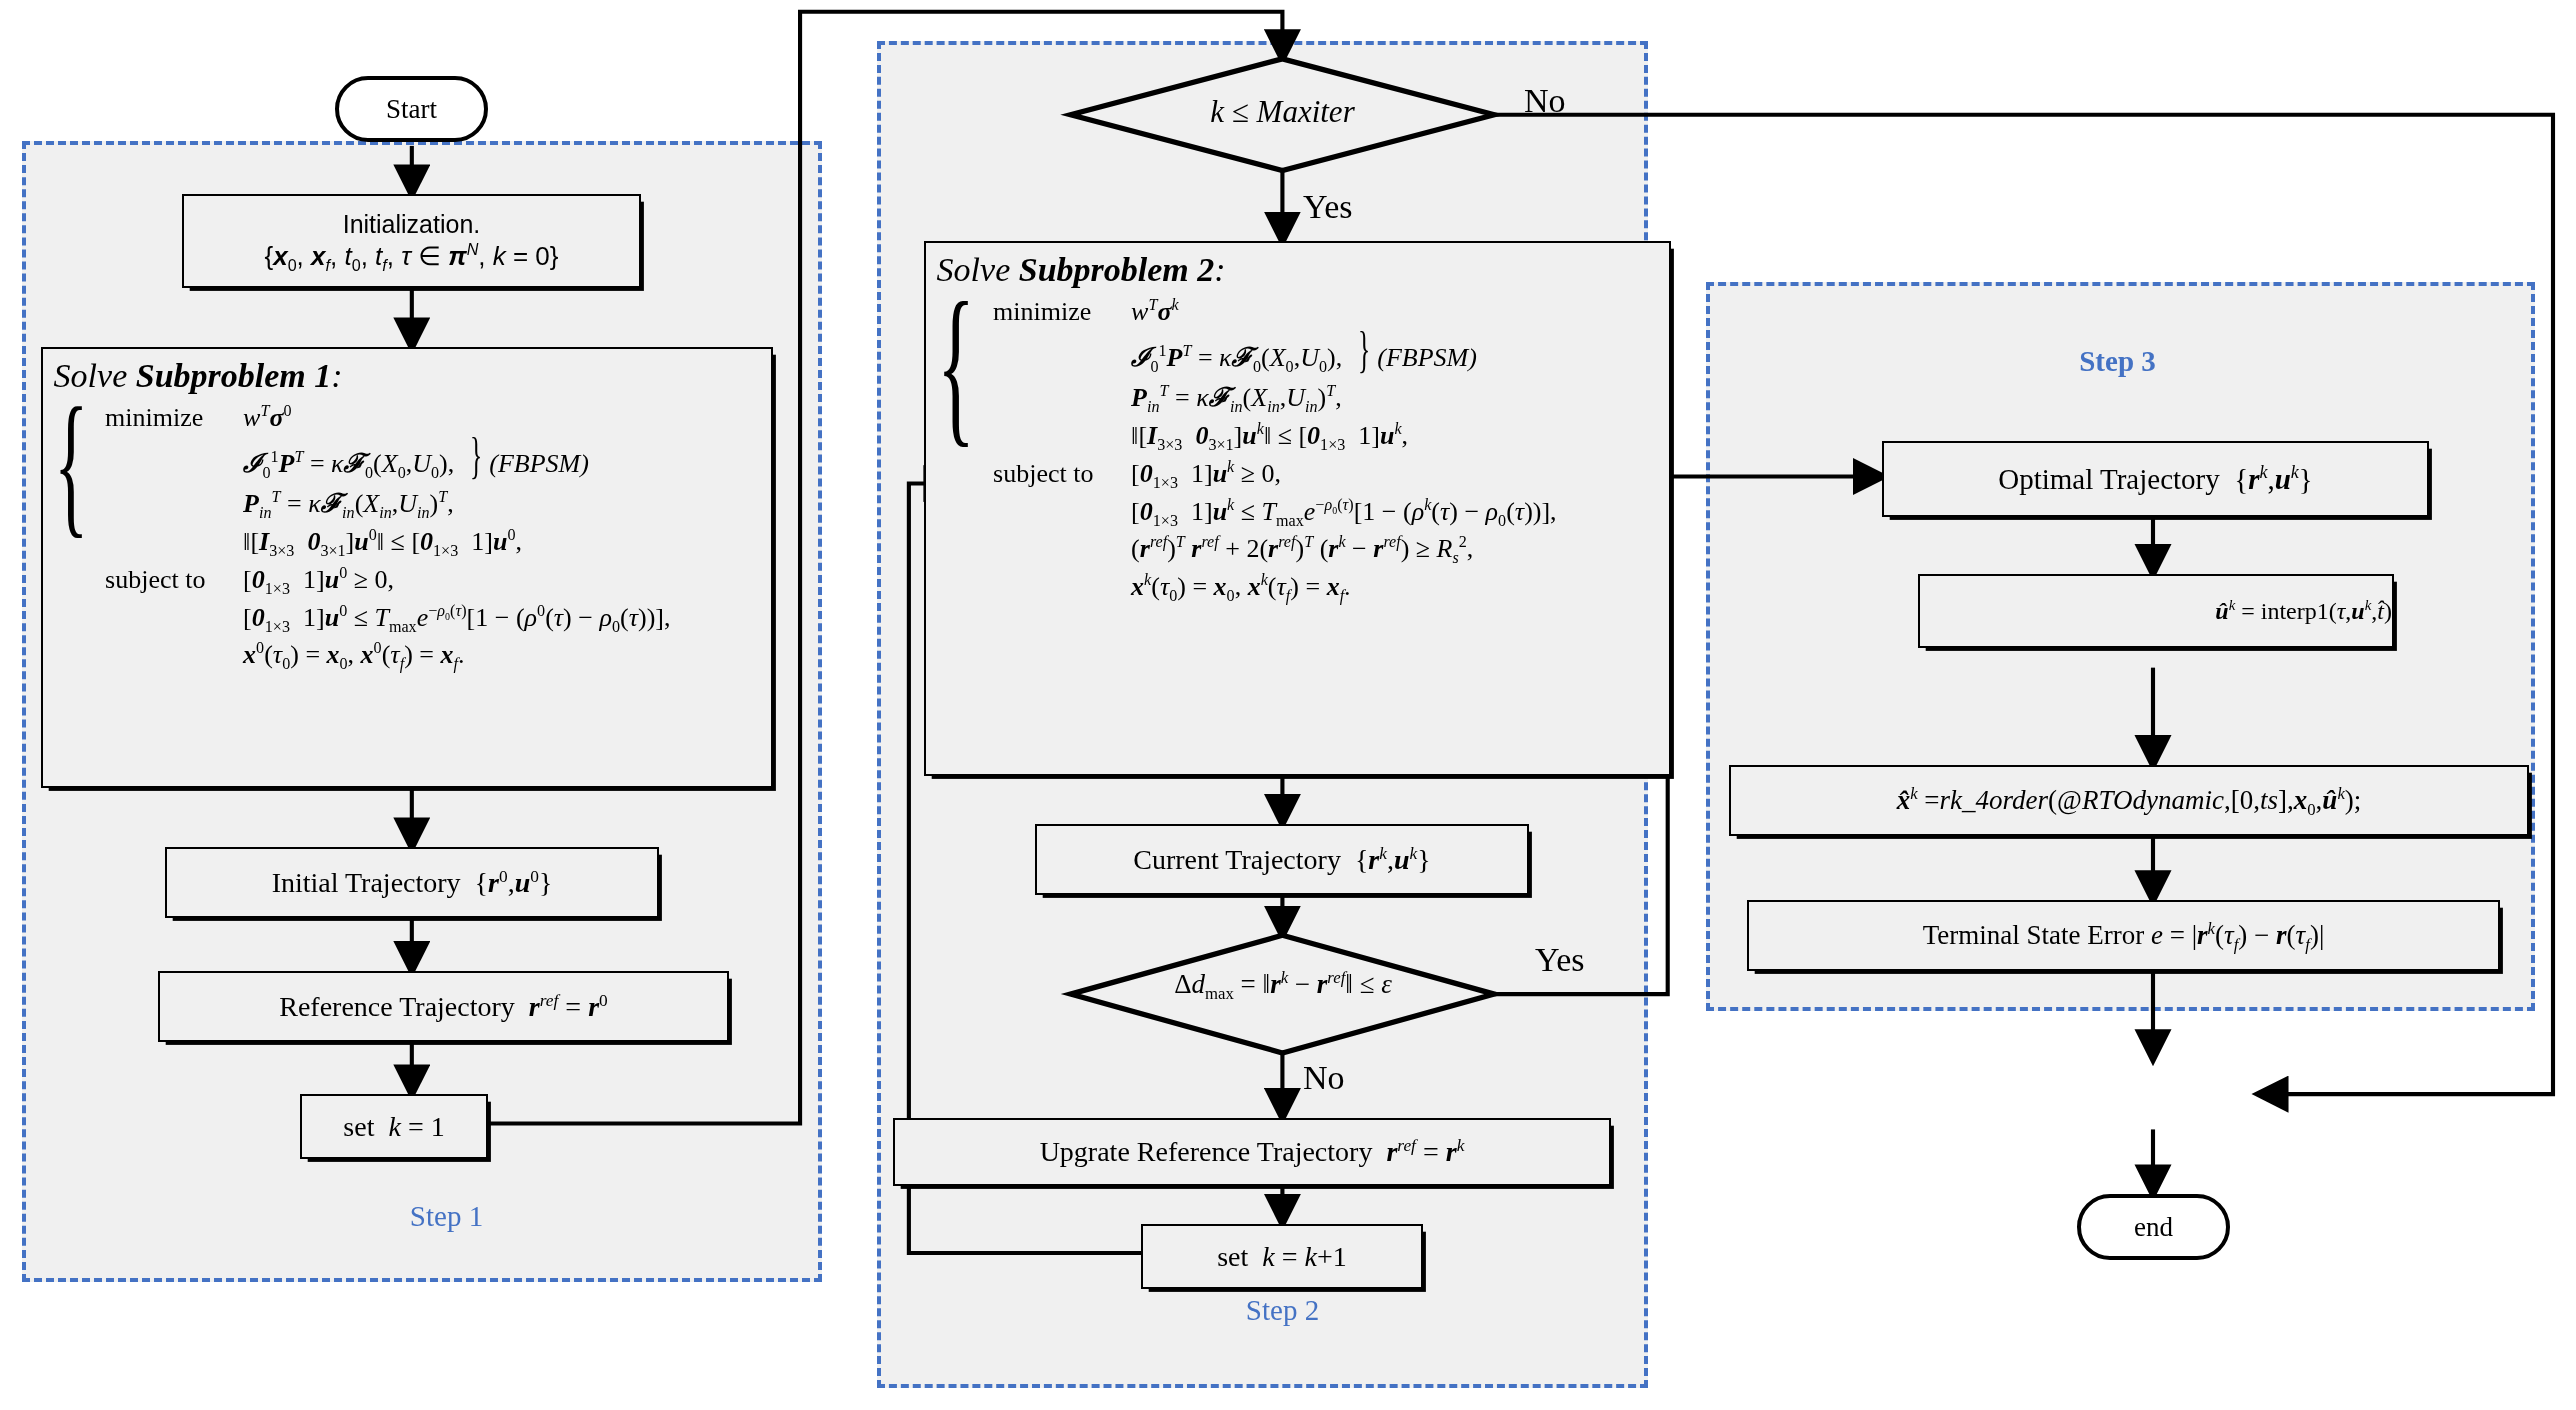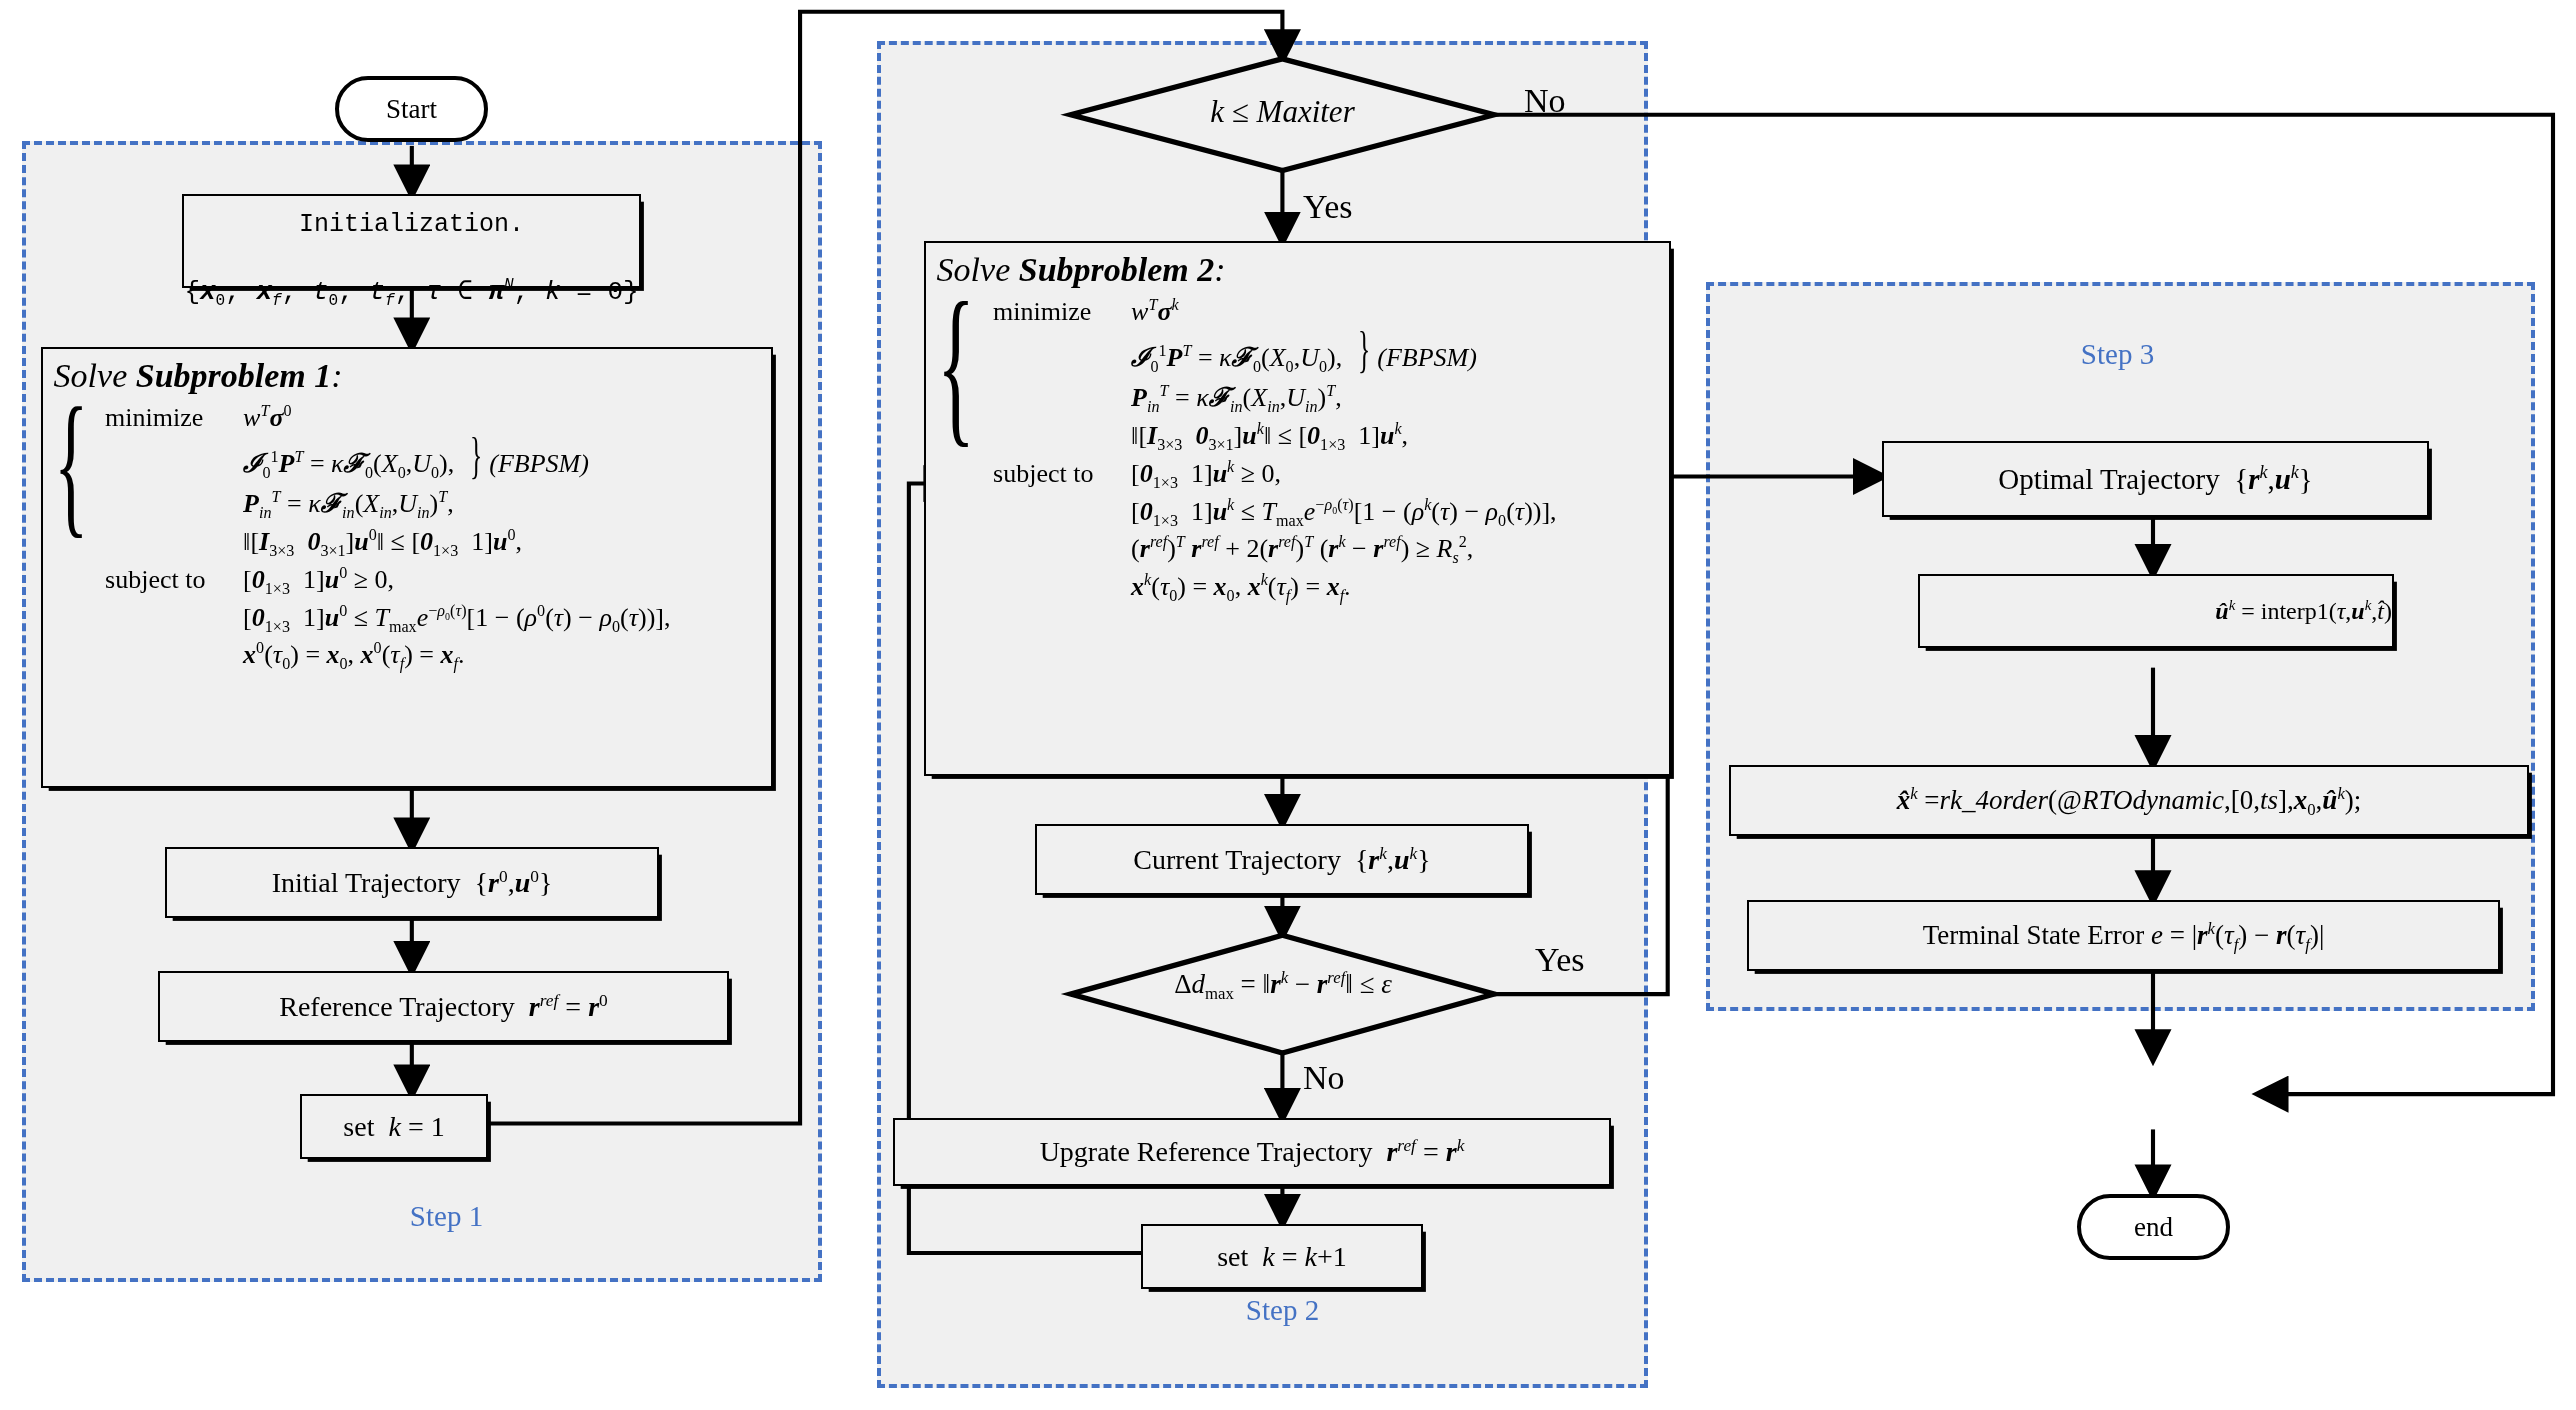--- a/index.html
+++ b/index.html
@@ -8,21 +8,21 @@
   svg.layer{position:absolute;left:0;top:0;width:2576px;height:1410px;}
   .region{position:absolute;background:#f0f0f0;border:4.1px dashed #4472C4;box-sizing:border-box;}
   .steplabel{position:absolute;color:#4472C4;font-size:29px;font-family:"Liberation Serif", serif;text-align:center;white-space:nowrap;}
   .node{position:absolute;box-sizing:border-box;display:flex;align-items:center;justify-content:center;
         border:2.9px solid #000;background:#f0f0f0;box-shadow:5.3px 5.3px 0 -2.4px #000;
         font-family:"Liberation Serif", serif;color:#000;text-align:center;}
   .node.white{background:#ffffff;}
   .term{border-radius:53px;border:4.1px solid #000;box-shadow:none;background:#ffffff;}
   .bigbox{display:block;text-align:left;padding:8.2px 10.6px;}
   .edgelabel{position:absolute;font-family:"Liberation Serif", serif;font-size:34px;color:#000;white-space:nowrap;}
-  .mtxt{font-family:Liberation Mono, monospace;margin-top:36px;}
+  .mtxt{font-family:Liberation Sans, sans-serif;}
   i.v{font-style:italic;}
   b.bi{font-style:italic;font-weight:bold;}
   sup,sub{font-size:0.62em;line-height:0;}
   .eq{white-space:nowrap;}
   .probtitle{font-style:italic;font-size:34px;margin-bottom:5.9px;}
   .probtitle b{font-weight:bold;}
   .lines{display:flex;flex-direction:column;}
   .row{display:flex;align-items:baseline;margin:1.8px 0;white-space:nowrap;}
   .lbl{width:138px;flex:0 0 138px;font-size:26px;}
   .body{font-size:26px;}
@@ -32,21 +32,21 @@
 <body>
 
 <div id="stage">
 
   <div class="region" style="left:22.4px;top:141px;width:800px;height:1141px;"></div>
   <div class="region" style="left:877px;top:41px;width:771px;height:1347px;"></div>
   <div class="region" style="left:1706px;top:282px;width:829px;height:729px;"></div>
 
   <div class="steplabel" style="left:329px;top:1200px;width:235px;">Step 1</div>
   <div class="steplabel" style="left:1165px;top:1294px;width:235px;">Step 2</div>
-  <div class="steplabel" style="left:2000px;top:338px;width:235px;">Step 3</div>
+  <div class="steplabel" style="left:2000px;top:345px;width:235px;font-weight:bold;">Step 3</div>
 
   <svg class="layer" viewBox="0 0 4379 2397">
     <defs>
       <marker id="ah" markerWidth="9" markerHeight="9" refX="7.2" refY="4.5" orient="auto" markerUnits="strokeWidth">
         <path d="M0,0 L9,4.5 L0,9 z" fill="#000"></path>
       </marker>
     </defs>
     <g stroke="#000" stroke-width="7" fill="none">
 
       <path d="M700,248 L700,330" marker-end="url(#ah)"></path>

